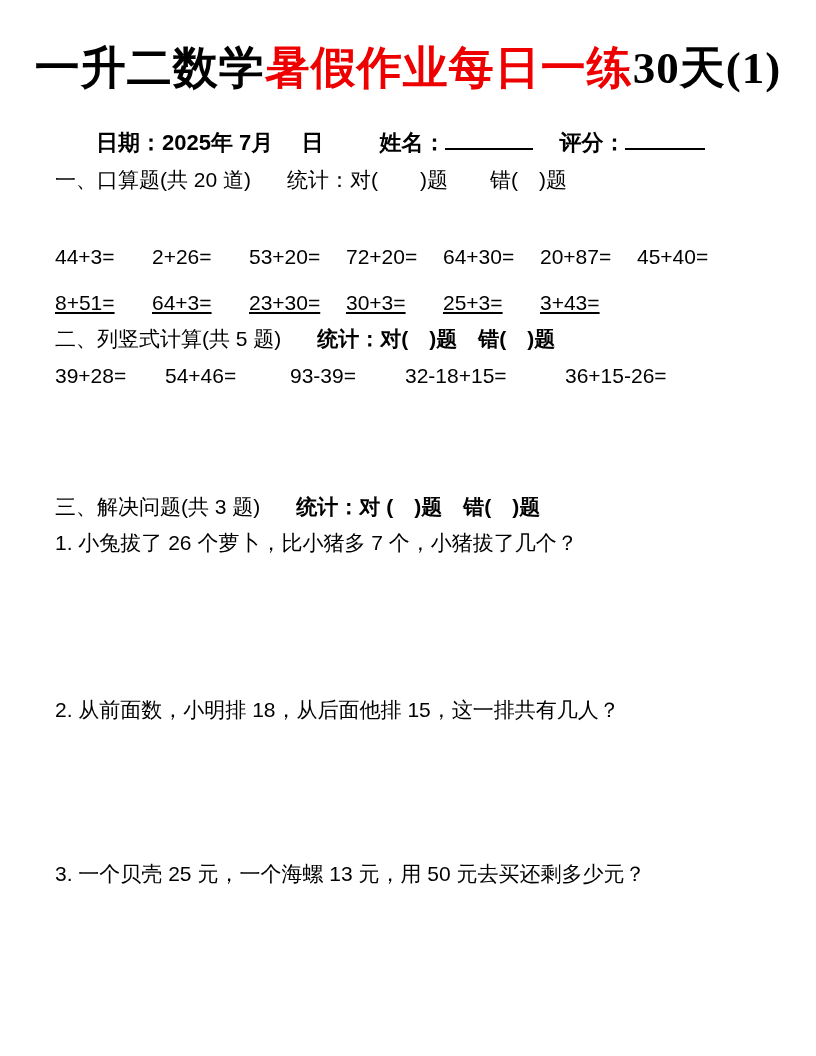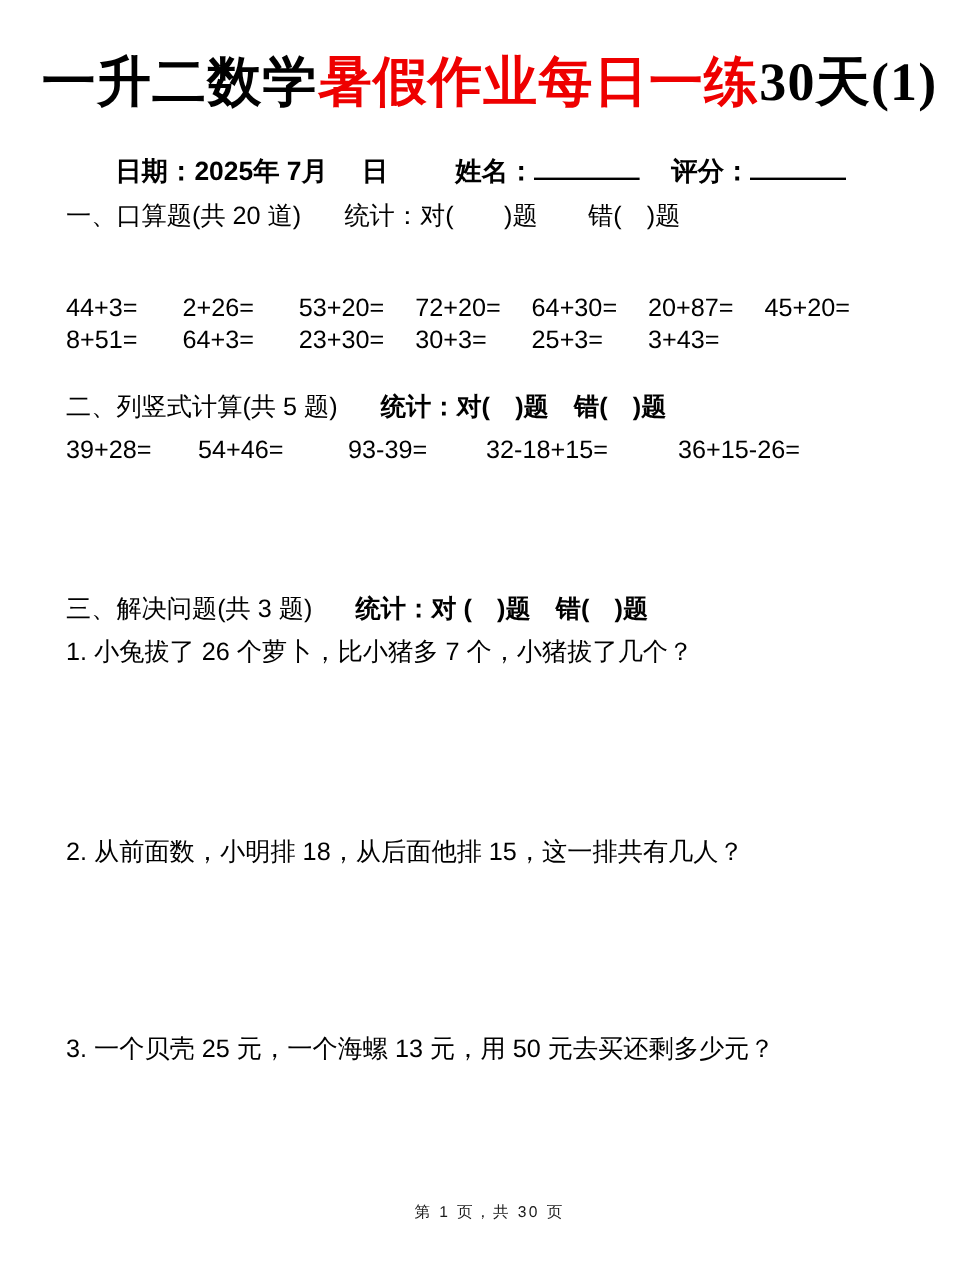--- a/index.html
+++ b/index.html
@@ -55,21 +55,21 @@
   .stats-bold { font-weight: bold; }
   .oral-row {
     position: absolute;
     left: 55px;
     display: grid;
     grid-template-columns: repeat(7, 97px);
     font-size: 21px;
   }
   #oral-row-1 { top: 203px; }
   #oral-row-2 { top: 245px; }
-  #oral-row-3 { top: 272px; }
+  #oral-row-3 { top: 291px; text-decoration: underline; }
   .vert-row {
     position: absolute;
     left: 55px; top: 364px;
     display: flex;
     font-size: 21px;
   }
   .vert-row .vp:nth-child(1) { width: 110px; }
   .vert-row .vp:nth-child(2) { width: 125px; }
   .vert-row .vp:nth-child(3) { width: 115px; }
   .vert-row .vp:nth-child(4) { width: 160px; }
@@ -107,21 +107,21 @@
   </div>
 
 
   <div class="oral-row" id="oral-row-2">
     <span>44+3=</span>
     <span>2+26=</span>
     <span>53+20=</span>
     <span>72+20=</span>
     <span>64+30=</span>
     <span>20+87=</span>
-    <span>45+20=</span>
+    <span>45+40=</span>
   </div>
 
   <div class="oral-row" id="oral-row-3">
     <span>8+51=</span>
     <span>64+3=</span>
     <span>23+30=</span>
     <span>30+3=</span>
     <span>25+3=</span>
     <span>3+43=</span>
   </div>
@@ -139,17 +139,14 @@
   </div>
 
   <div class="s-header" id="s3-header">
     <span>三、解决问题(共 3 题)</span><span class="stats stats-bold">统计：对 (　)题　错(　)题</span>
   </div>
 
   <div class="word-problem" id="word-1">1. 小兔拔了 26 个萝卜，比小猪多 7 个，小猪拔了几个？</div>
   <div class="word-problem" id="word-2">2. 从前面数，小明排 18，从后面他排 15，这一排共有几人？</div>
   <div class="word-problem" id="word-3">3. 一个贝壳 25 元，一个海螺 13 元，用 50 元去买还剩多少元？</div>
 
-  <div class="footer">
-    <span>第 1 页，共 30 页</span>
-  </div>
 
 </div>
 
 </body></html>

